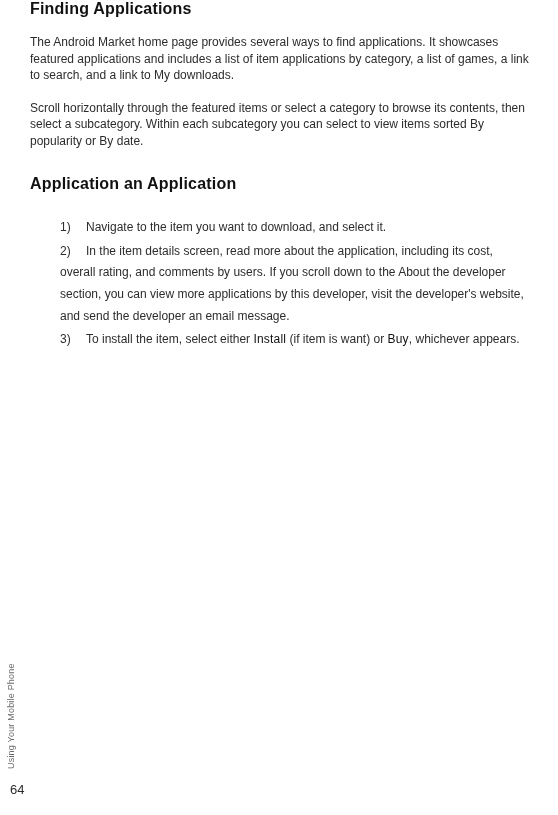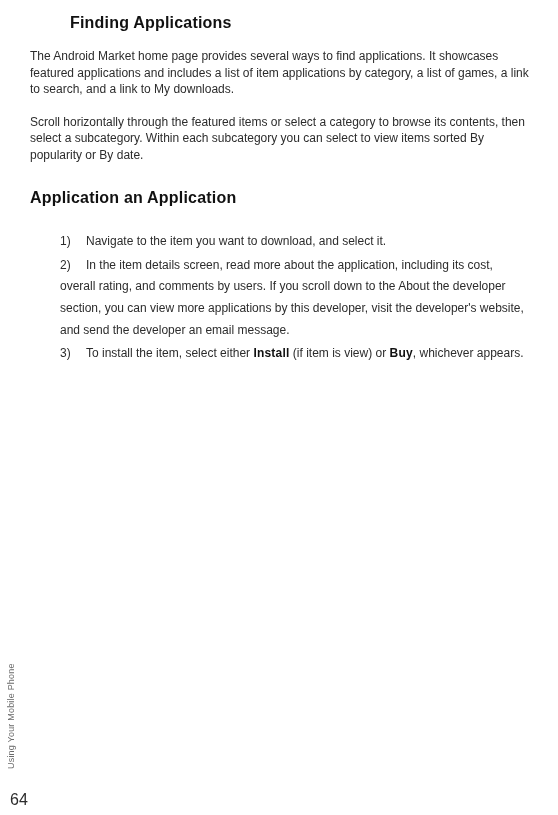--- a/index.html
+++ b/index.html
@@ -20,22 +20,21 @@
   h2.section {
     font-family: Arial, "Helvetica Neue", sans-serif;
     font-weight: 900;
     font-size: 16px;
     letter-spacing: 0.2px;
     margin: 0 0 10px 0;
     color: #111;
     font-stretch: condensed;
   }
   h2.section.first {
-    padding-top: 14px;
-    margin-left: 40px;
+    padding-top: 0;
   }
   p.body {
     font-size: 12px;
     line-height: 1.38;
     margin: 16px 0 8px 0;
     color: #2c2c2c;
   }
   .steps {
     padding-left: 30px;
     padding-right: 2px;
@@ -45,41 +44,41 @@
     line-height: 1.8;
     margin: 0 0 2px 0;
     color: #2c2c2c;
   }
   .num {
     display: inline-block;
     min-width: 26px;
   }
   .bold {
     font-family: Arial, sans-serif;
-    font-weight: 700;
+    font-weight: 400;
     letter-spacing: 0.2px;
     color: #111;
     font-stretch: condensed;
   }
   .side-label {
     position: absolute;
     left: 16px;
     bottom: 46px;
     transform: rotate(-90deg);
     transform-origin: left bottom;
     font-size: 9px;
     color: #6b6b6b;
     letter-spacing: 0.2px;
     white-space: nowrap;
   }
   .page-number {
     position: absolute;
     left: 10px;
-    bottom: 6px;
-    font-size: 16px;
+    bottom: 18px;
+    font-size: 13px;
     color: #2c2c2c;
   }
   .gap { height: 18px; }
 </style>
 </head>
 <body>
 
 <div class="page">
 
   <h2 class="section first">Finding Applications</h2>
@@ -97,21 +96,21 @@
 
     <p>
       <span class="num">1)</span><span>Navigate to the item you want to download, and select it.</span>
     </p>
 
     <p>
       <span class="num">2)</span><span>In the item details screen, read more about the application, including its cost, overall rating, and comments by users. If you scroll down to the About the developer section, you can view more applications by this developer, visit the developer's website, and send the developer an email message.</span>
     </p>
 
     <p>
-      <span class="num">3)</span><span>To install the item, select either </span><span class="bold">Install</span><span> (if item is view) or </span><span class="bold">Buy</span><span>, whichever appears.</span>
+      <span class="num">3)</span><span>To install the item, select either </span><span class="bold">Install</span><span> (if item is want) or </span><span class="bold">Buy</span><span>, whichever appears.</span>
     </p>
 
 
   </div>
 </div>
 
 <div class="side-label">Using Your Mobile Phone</div>
 <div class="page-number">64</div>
 
 </body></html>

